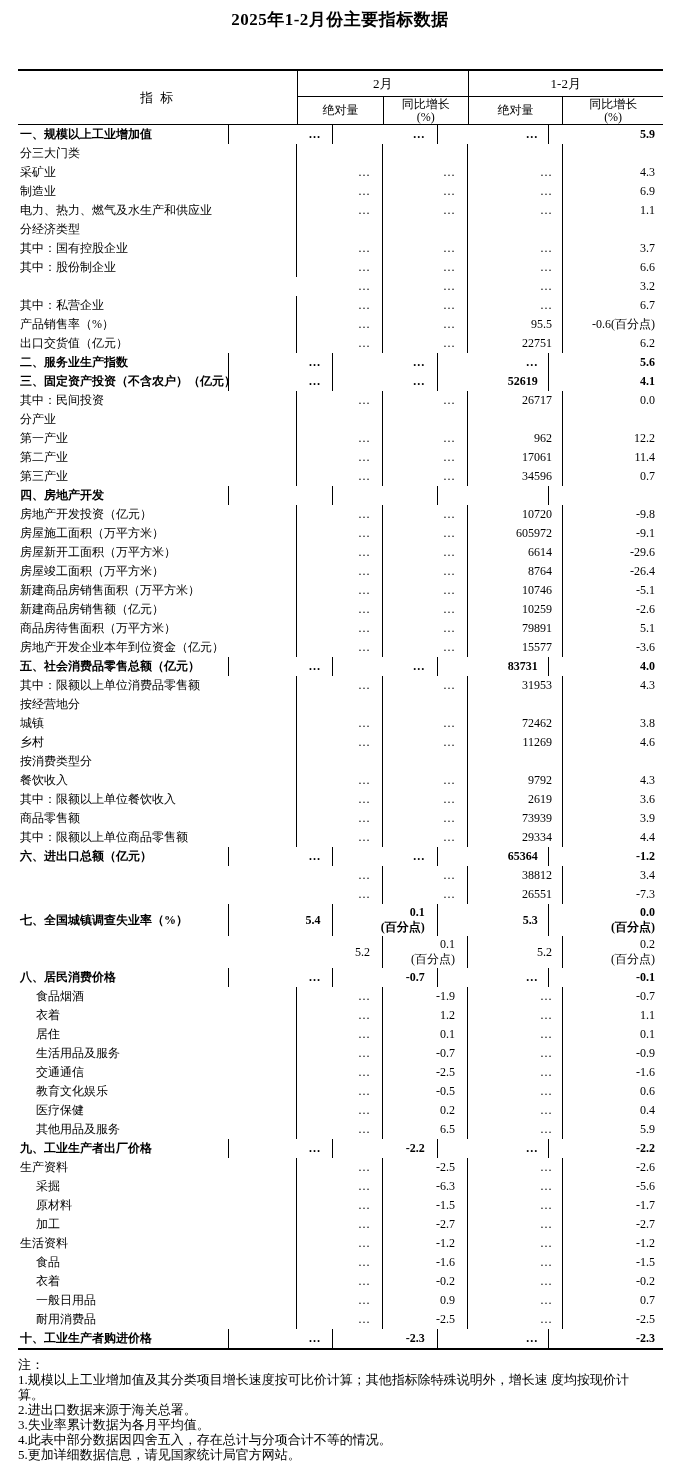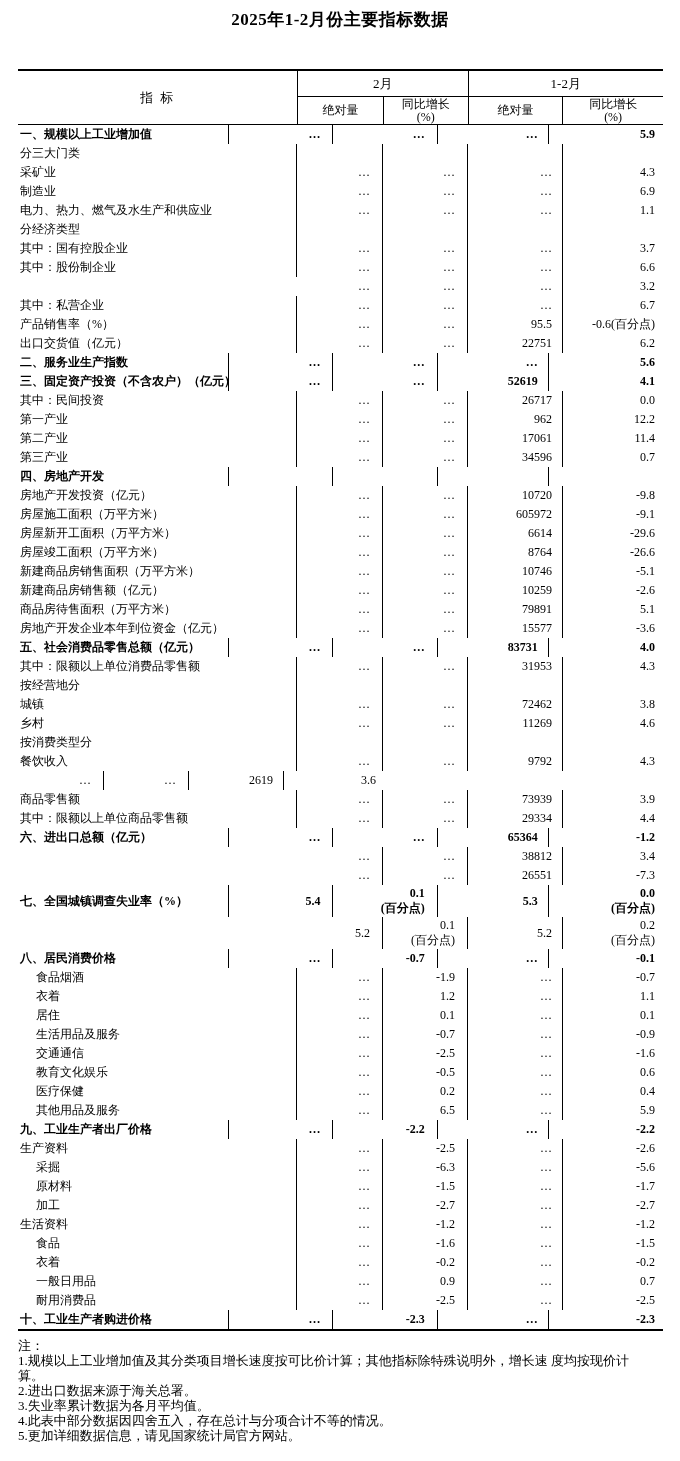--- a/index.html
+++ b/index.html
@@ -184,20 +184,27 @@
           <div class="c c5">4.1</div>
         </div>
         <div class="row ind0">
           <div class="c c-label">其中：民间投资</div>
           <div class="c c2">…</div>
           <div class="c c3">…</div>
           <div class="c c4">26717</div>
           <div class="c c5">0.0</div>
         </div>
         <div class="row ind0">
+          <div class="c c-label">分产业</div>
+          <div class="c c2"></div>
+          <div class="c c3"></div>
+          <div class="c c4"></div>
+          <div class="c c5"></div>
+        </div>
+        <div class="row ind0">
           <div class="c c-label">第一产业</div>
           <div class="c c2">…</div>
           <div class="c c3">…</div>
           <div class="c c4">962</div>
           <div class="c c5">12.2</div>
         </div>
         <div class="row ind0">
           <div class="c c-label">第二产业</div>
           <div class="c c2">…</div>
           <div class="c c3">…</div>
@@ -237,21 +244,21 @@
           <div class="c c2">…</div>
           <div class="c c3">…</div>
           <div class="c c4">6614</div>
           <div class="c c5">-29.6</div>
         </div>
         <div class="row ind0">
           <div class="c c-label">房屋竣工面积（万平方米）</div>
           <div class="c c2">…</div>
           <div class="c c3">…</div>
           <div class="c c4">8764</div>
-          <div class="c c5">-26.6</div>
+          <div class="c c5">-26.4</div>
         </div>
         <div class="row ind0">
           <div class="c c-label">新建商品房销售面积（万平方米）</div>
           <div class="c c2">…</div>
           <div class="c c3">…</div>
           <div class="c c4">10746</div>
           <div class="c c5">-5.1</div>
         </div>
         <div class="row ind0">
           <div class="c c-label">新建商品房销售额（亿元）</div>
@@ -317,20 +324,21 @@
           <div class="c c5"></div>
         </div>
         <div class="row ind0">
           <div class="c c-label">餐饮收入</div>
           <div class="c c2">…</div>
           <div class="c c3">…</div>
           <div class="c c4">9792</div>
           <div class="c c5">4.3</div>
         </div>
         <div class="row ind0">
+          <div class="c c-label">其中：限额以上单位餐饮收入</div>
           <div class="c c2">…</div>
           <div class="c c3">…</div>
           <div class="c c4">2619</div>
           <div class="c c5">3.6</div>
         </div>
         <div class="row ind0">
           <div class="c c-label">商品零售额</div>
           <div class="c c2">…</div>
           <div class="c c3">…</div>
           <div class="c c4">73939</div>

